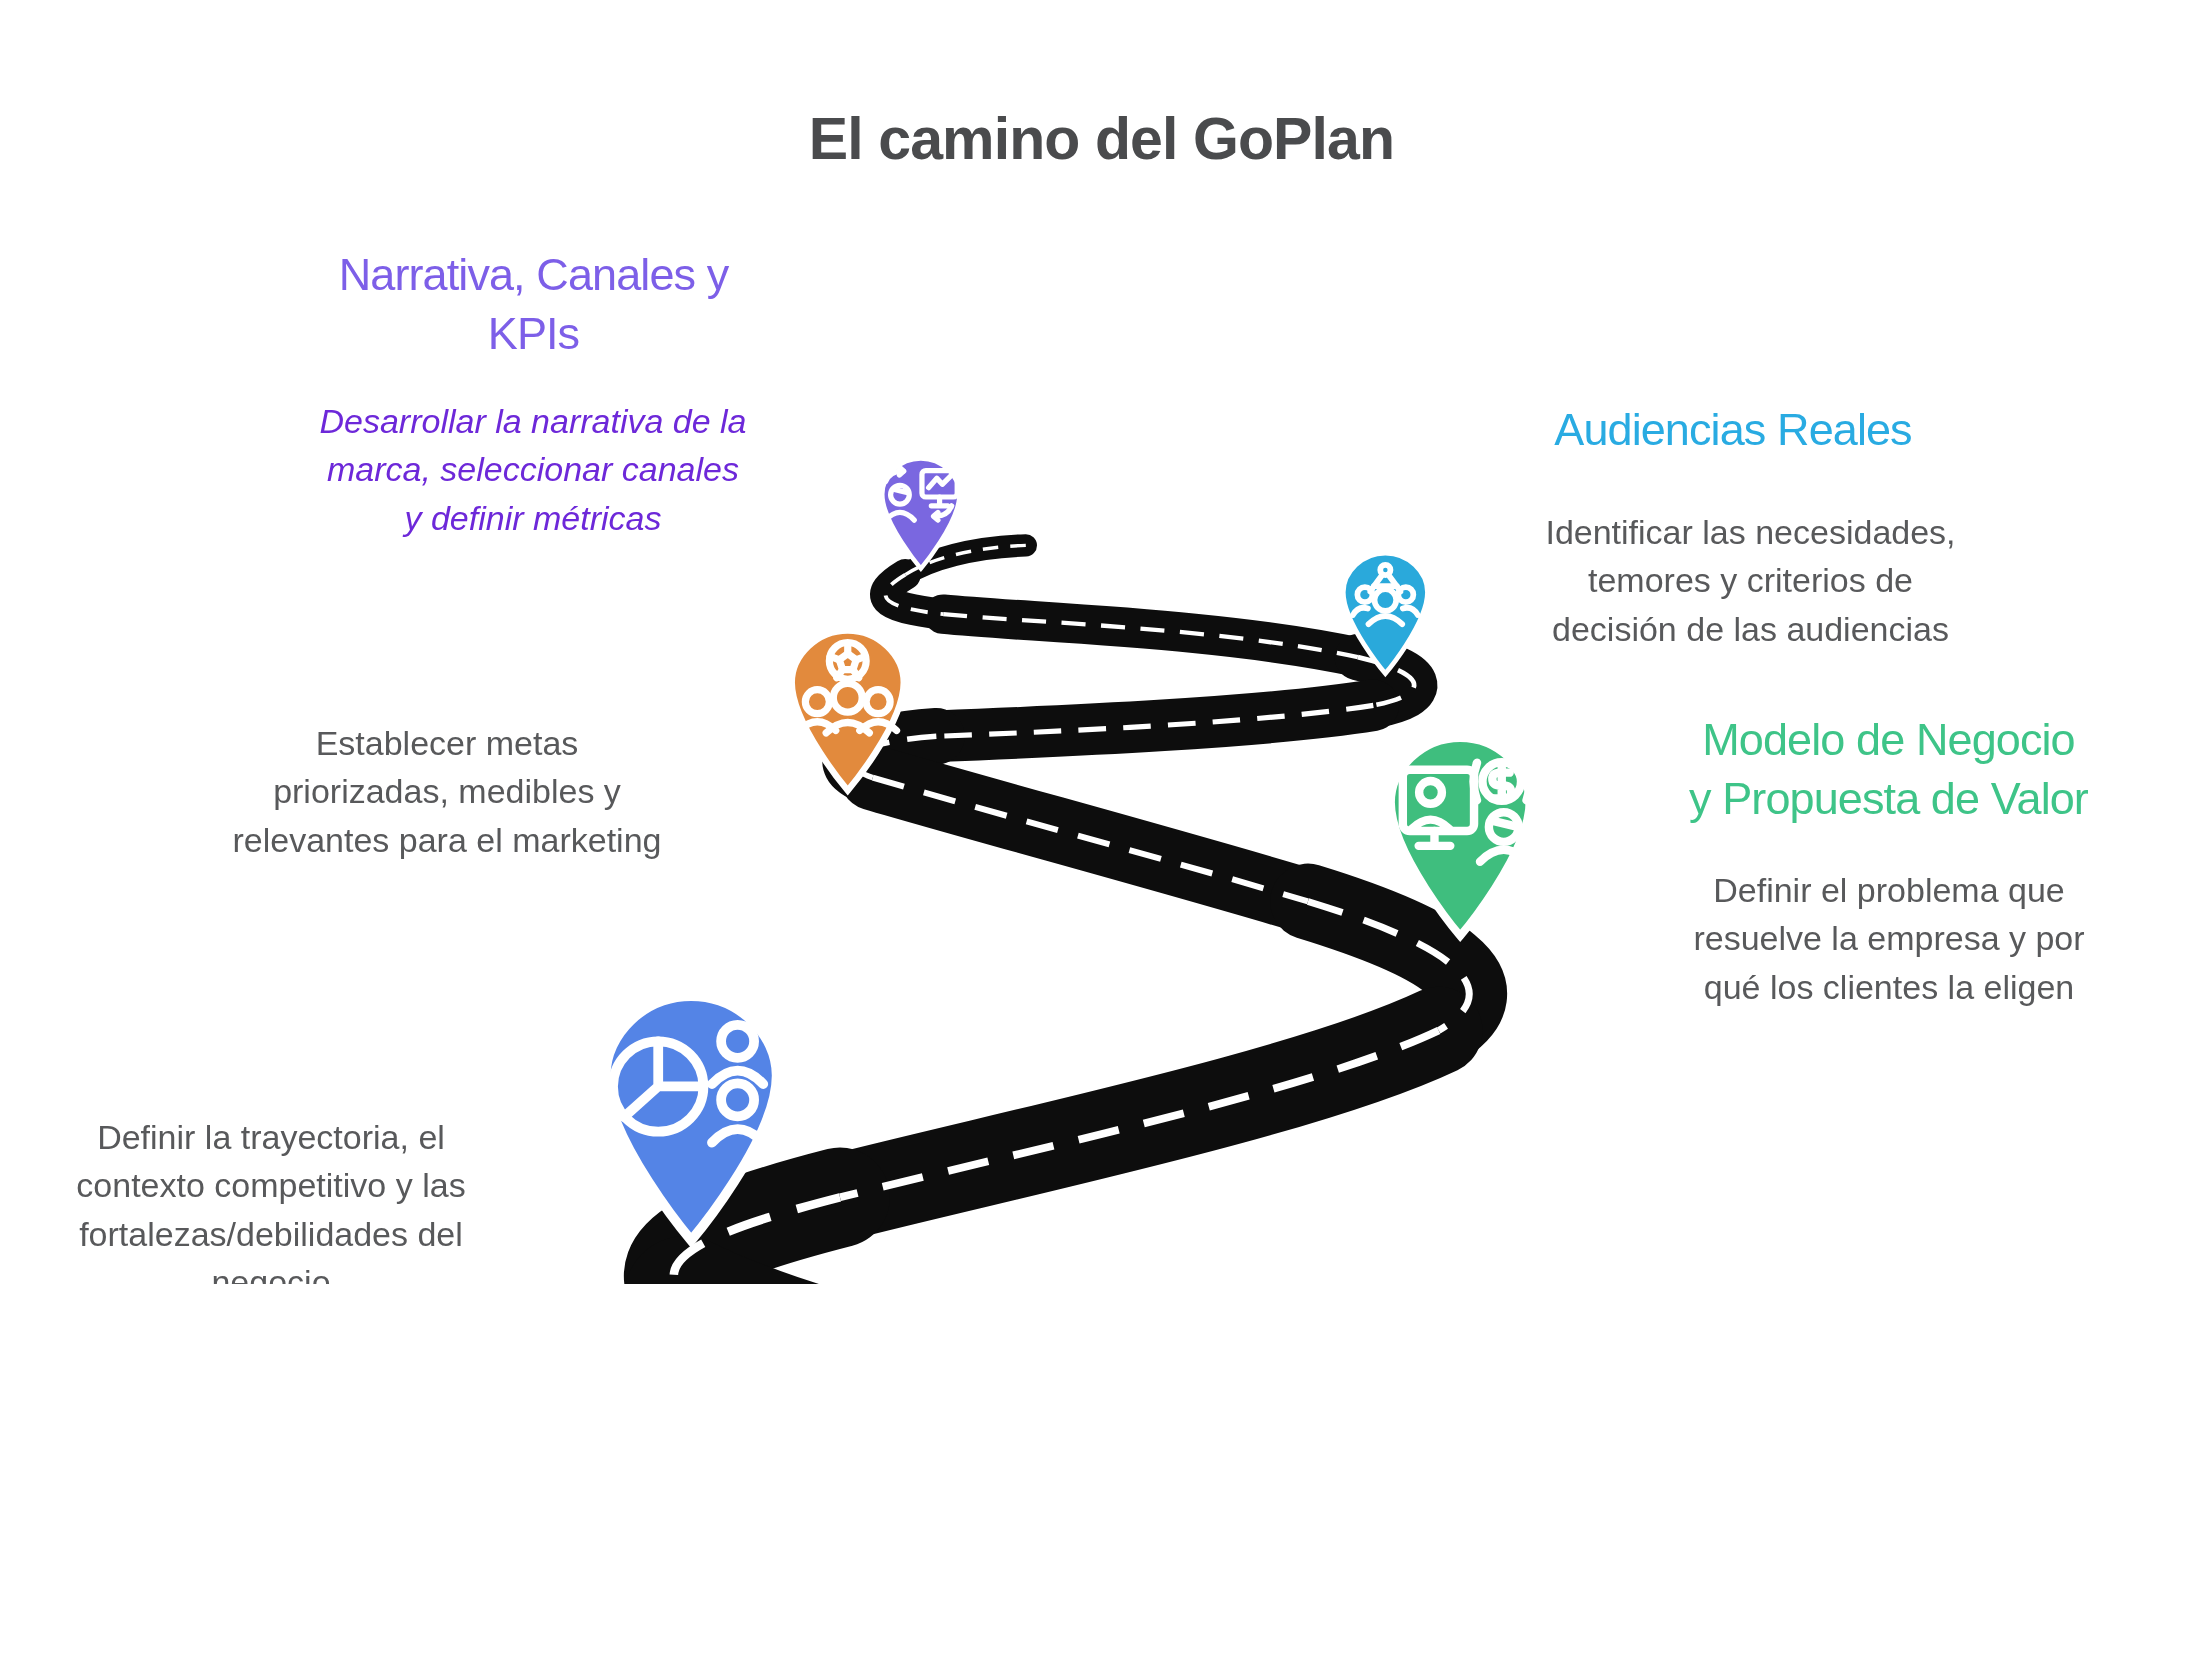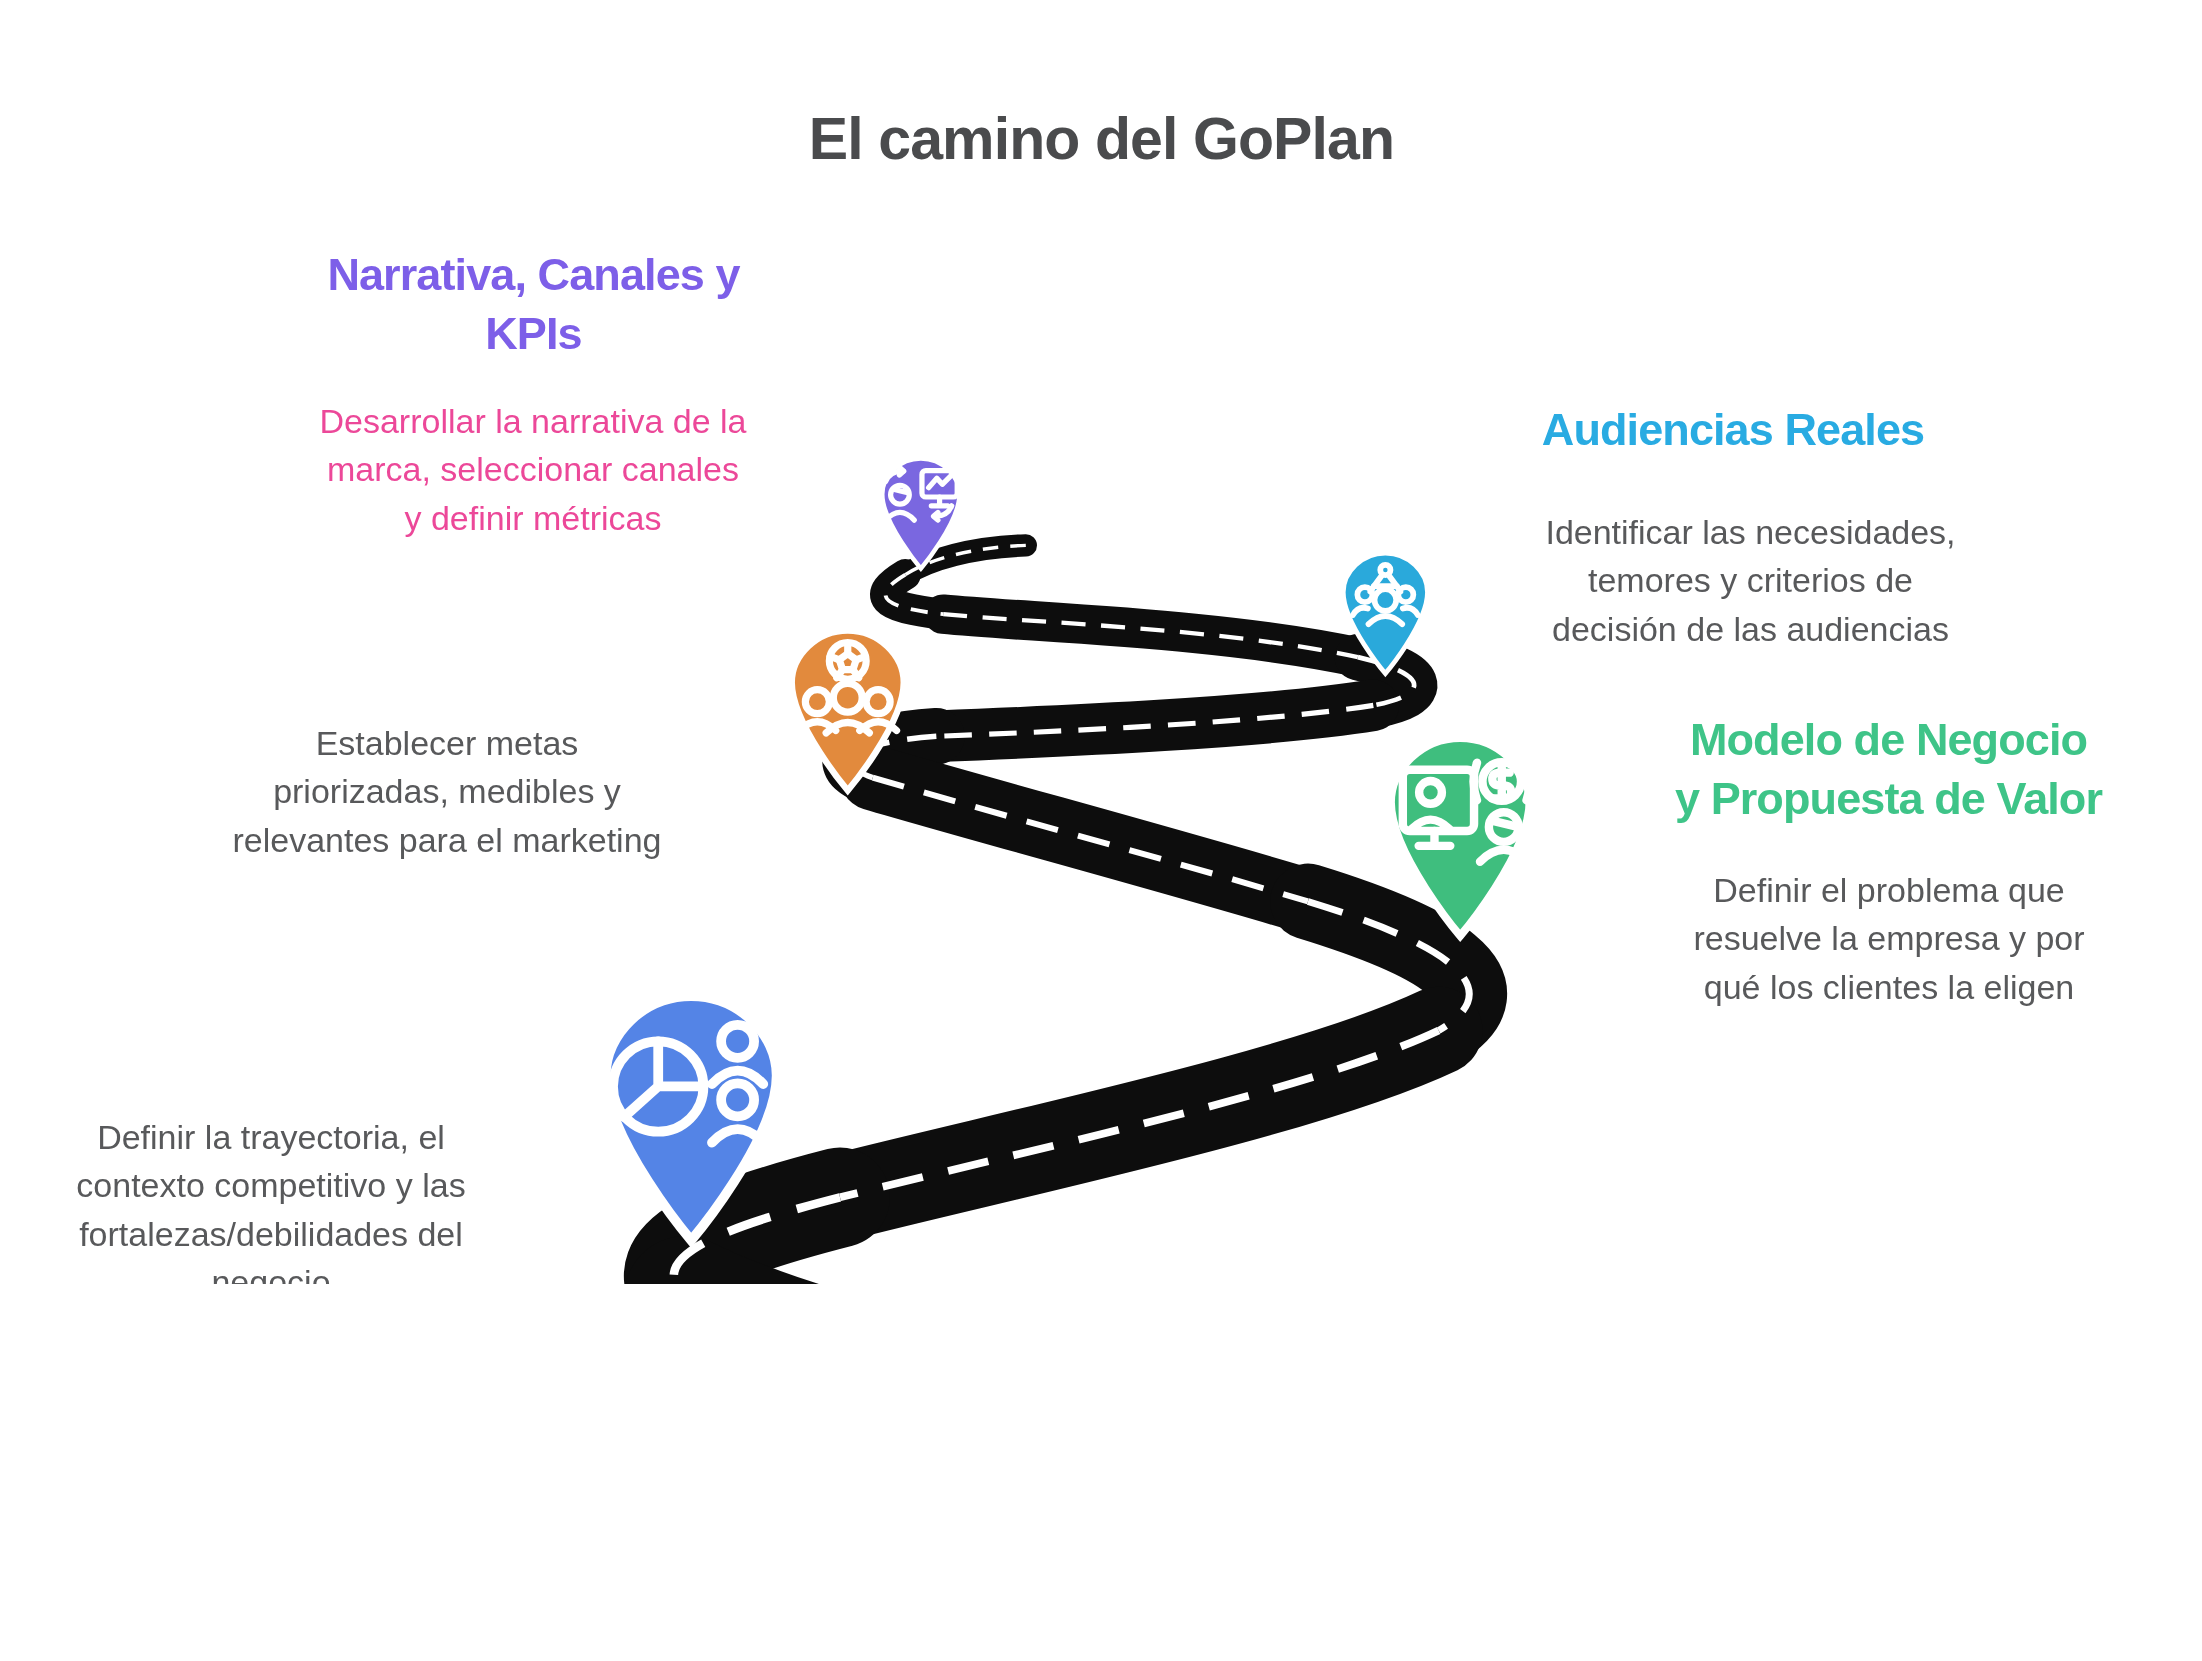--- a/index.html
+++ b/index.html
@@ -6,21 +6,21 @@
   .canvas {
     position:relative; width:2203px; height:1284px; background:#ffffff;
     font-family:"Liberation Sans","DejaVu Sans",sans-serif; overflow:hidden;
   }
   .road-svg { position:absolute; left:0; top:0; width:2203px; height:1661px; }
   .title {
     position:absolute; left:0; top:105px; width:2203px;
     text-align:center; font-size:59px; font-weight:bold; letter-spacing:-0.9px;
   }
   .h-step {
-    position:absolute; text-align:center; font-weight:bold;
+    position:absolute; text-align:center; font-weight:normal;
     font-size:45px; line-height:1.3; white-space:pre-line; letter-spacing:-0.9px;
   }
   .d-step {
     position:absolute; text-align:center; font-size:34px; line-height:1.42;
     white-space:pre-line;
   }
   .pos-narrativa-h   { left:267px;  top:246px;  width:533px; }
   .pos-narrativa-d   { left:275px;  top:397px;  width:516px; }
   .pos-audiencias-h  { left:1488px; top:401px;  width:490px; }
   .pos-audiencias-d  { left:1501px; top:508px;  width:499px; }
@@ -142,21 +142,21 @@
         <circle cx="15.8" cy="10.5" r="1.35"></circle>
         <path d="M13.7 14 Q15.8 11.8 17.9 14"></path>
       </g>
     </g>
   </svg>
 
   <div class="title" style="color: rgb(74, 75, 77);">El camino del GoPlan</div>
 
   <div class="h-step pos-narrativa-h" style="color: rgb(125, 95, 232);">Narrativa, Canales y
 KPIs</div>
-  <div class="d-step pos-narrativa-d" style="color: #ec4899;">Desarrollar la narrativa de la
+  <div class="d-step pos-narrativa-d" style="color: #6d28d9; font-style: italic;">Desarrollar la narrativa de la
 marca, seleccionar canales
 y definir métricas</div>
 
   <div class="h-step pos-audiencias-h" style="color: rgb(41, 171, 226);">Audiencias Reales</div>
   <div class="d-step pos-audiencias-d" style="color: rgb(88, 89, 91);">Identificar las necesidades,
 temores y criterios de
 decisión de las audiencias</div>
 
   <div class="d-step pos-objetivos-d" style="color: rgb(88, 89, 91);">Establecer metas
 priorizadas, medibles y

